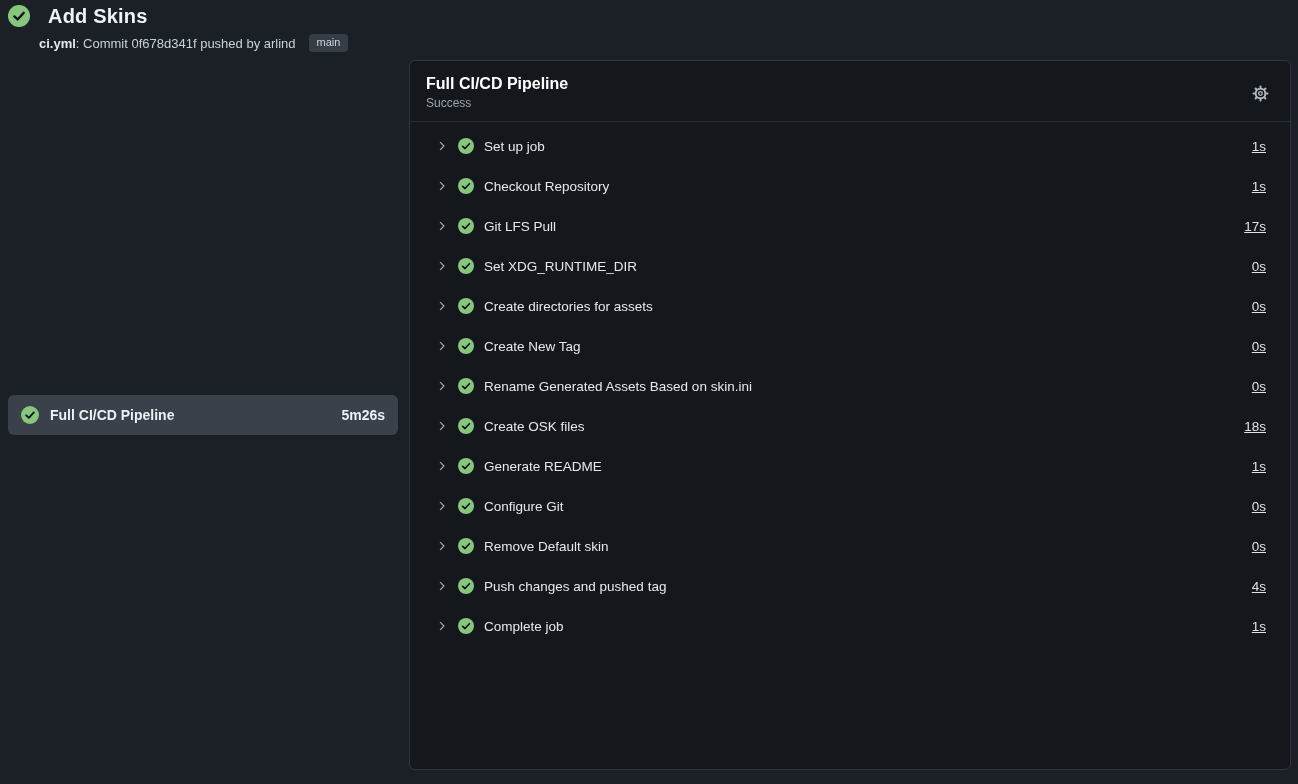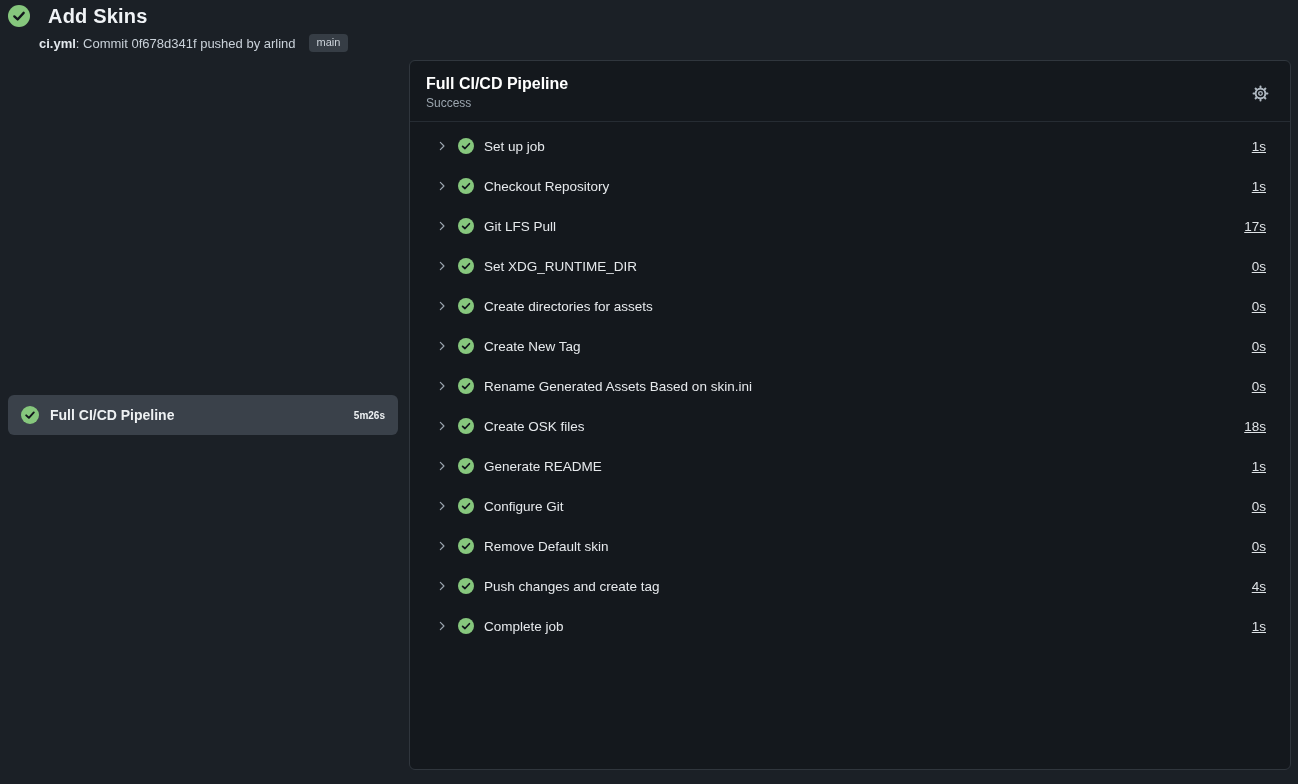--- a/index.html
+++ b/index.html
@@ -36,21 +36,21 @@
     font-size:13px;color:var(--sub-fg);}
   .wf-file{font-weight:700;color:#e4e9ee;}
   .branch-badge{background:var(--badge-bg);color:var(--badge-fg);font-size:11px;
     padding:2px 8px 3px;border-radius:4px;line-height:1.2;}
   
   .main{display:flex;align-items:center;}
   .sidebar{width:400px;flex:none;padding-left:8px;padding-right:2px;}
   .job-item{height:40px;border-radius:6px;background:var(--pill-bg);
     display:flex;align-items:center;gap:11px;padding:0 13px;cursor:pointer;}
   .job-label{font-size:14px;font-weight:700;color:#eef1f3;}
-  .job-duration{margin-left:auto;font-size:10px;font-weight:700;color:#eef1f3;}
+  .job-duration{margin-left:auto;font-size:14px;font-weight:700;color:#eef1f3;}
   
   .panel{flex:1;margin:0 7px 0 9px;height:710px;
     background:var(--panel-bg);border:1px solid var(--panel-border);border-radius:6px;
     display:flex;flex-direction:column;overflow:hidden;}
   .panel-header{display:flex;align-items:flex-start;padding:13px 16px 11px;border-bottom:1px solid var(--divider);}
   .panel-title{font-size:16px;font-weight:600;color:#ffffff;line-height:1.2;}
   .panel-status{font-size:12px;color:var(--muted-fg);margin-top:3px;}
   .gear-btn{margin-left:auto;background:none;border:none;padding:4px;margin-top:6px;
     color:var(--gear-fg);cursor:pointer;line-height:0;}
   .steps{padding-top:4px;}
@@ -312,21 +312,21 @@
       <svg width="12" height="12" viewBox="0 0 16 16">
         <path d="M5.8 3.2 L10.6 8 L5.8 12.8" fill="none" stroke="currentColor" stroke-width="1.6" stroke-linecap="round" stroke-linejoin="round"></path>
       </svg>
     </span>
     <span class="step-check icon">
       <svg width="16" height="16" viewBox="0 0 16 16">
         <circle cx="8" cy="8" r="8" fill="#86c77d"></circle>
         <path d="M4.6 8.3 L7 10.5 L11.4 5.7" fill="none" stroke="#12161c" stroke-width="1.7" stroke-linecap="round" stroke-linejoin="round"></path>
       </svg>
     </span>
-    <span class="step-name">Push changes and create tag</span>
+    <span class="step-name">Push changes and pushed tag</span>
     <span class="step-duration">4s</span>
   </div>
 
   <div class="step-row">
     <span class="chev icon">
       <svg width="12" height="12" viewBox="0 0 16 16">
         <path d="M5.8 3.2 L10.6 8 L5.8 12.8" fill="none" stroke="currentColor" stroke-width="1.6" stroke-linecap="round" stroke-linejoin="round"></path>
       </svg>
     </span>
     <span class="step-check icon">

